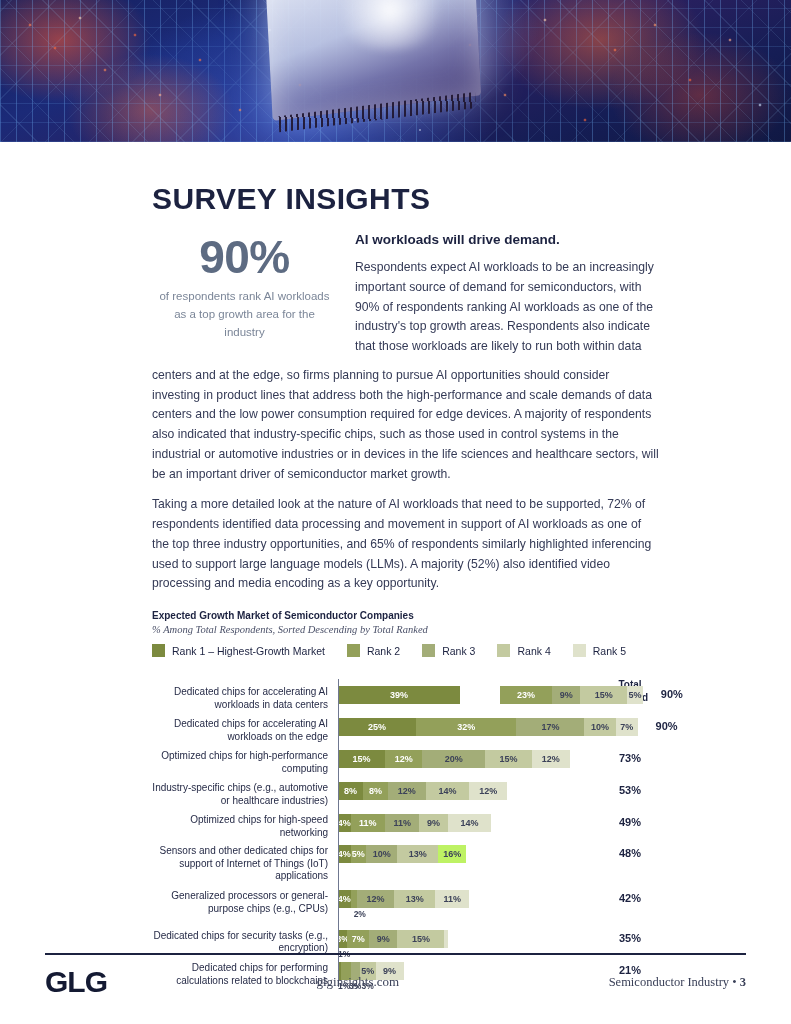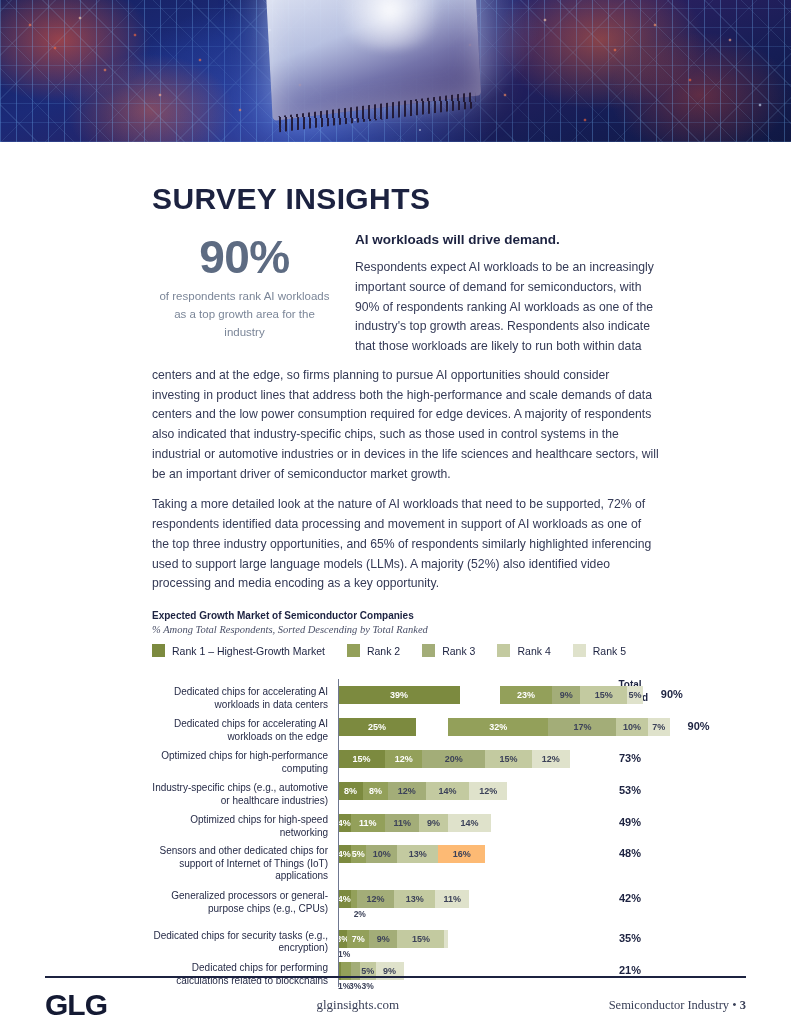--- a/index.html
+++ b/index.html
@@ -98,21 +98,21 @@
   .seg{position:relative;display:flex;align-items:center;justify-content:center;
     font-size:9px;font-weight:700;color:#ffffff;}
   .seg.dark{color:#ffffff;}
   .seg.light{color:#3c4259;}
   .total{width:58px;flex:0 0 58px;text-align:center;font-size:11px;font-weight:700;color:#1c2240;
     padding-top:3px;}
   .outs{position:absolute;left:0;top:19px;height:12px;}
   .out{position:absolute;font-size:8.5px;font-weight:700;color:#3c4259;white-space:nowrap;}
 
   
-  .footer{position:absolute;left:0;right:0;bottom:0;height:48px;}
+  .footer{position:absolute;left:0;right:0;bottom:7px;height:64px;}
   .frule{position:absolute;left:45px;right:45px;top:0;height:2px;background:#1c2240;}
   .fin{position:absolute;left:45px;right:45px;top:14px;display:flex;align-items:center;}
   .glg{font-size:30px;font-weight:800;letter-spacing:-1px;color:#141a33;line-height:1;}
   .fmid{flex:1;text-align:center;font-family:"Liberation Serif",serif;font-size:13px;color:#3a4058;}
   .fright{font-family:"Liberation Serif",serif;font-size:12.5px;color:#3a4058;}
   .fright b{font-weight:700;}
 </style>
 </head>
 <body>
 
@@ -184,21 +184,21 @@
                 <div class="seg light" style="width: 15.65px; background: rgb(223, 226, 203);">5%</div>
               </div>
             </div>
             <div class="total" style="padding-top: 8.5px;">90%</div>
           </div>
           <div class="row" style="min-height: 31px;">
             <div class="cat" style="padding-top: 6.5px;">Dedicated chips for accelerating AI workloads on the edge</div>
             <div style="flex: 1 1 0%; position: relative; padding-top: 6.5px;">
               <div class="bars">
                 <div class="seg dark" style="width: 78.25px; background: rgb(124, 138, 63);">25%</div>
-                <div class="seg dark" style="width: 100.16px; background: rgb(147, 160, 90); margin-left: 32px;">32%</div>
+                <div class="seg dark" style="width: 100.16px; background: rgb(147, 160, 90);">32%</div>
                 <div class="seg light" style="width: 68px; background: rgb(163, 173, 120);">17%</div>
                 <div class="seg light" style="width: 31.3px; background: rgb(195, 202, 160);">10%</div>
                 <div class="seg light" style="width: 21.91px; background: rgb(223, 226, 203);">7%</div>
               </div>
             </div>
             <div class="total" style="padding-top: 8.5px;">90%</div>
           </div>
           <div class="row" style="min-height: 31px;">
             <div class="cat" style="padding-top: 6.5px;">Optimized chips for high-performance computing</div>
             <div style="flex: 1 1 0%; position: relative; padding-top: 6.5px;">
@@ -239,21 +239,21 @@
             <div class="total" style="padding-top: 8.5px;">49%</div>
           </div>
           <div class="row" style="min-height: 40px;">
             <div class="cat" style="padding-top: 5px;">Sensors and other dedicated chips for support of Internet of Things (IoT) applications</div>
             <div style="flex: 1 1 0%; position: relative; padding-top: 5px;">
               <div class="bars">
                 <div class="seg dark" style="width: 12.52px; background: rgb(124, 138, 63);">4%</div>
                 <div class="seg dark" style="width: 15.65px; background: rgb(147, 160, 90);">5%</div>
                 <div class="seg light" style="width: 31.3px; background: rgb(163, 173, 120);">10%</div>
                 <div class="seg light" style="width: 40.69px; background: rgb(195, 202, 160);">13%</div>
-                <div class="seg light" style="width: 47px; background: #fdba74;">16%</div>
+                <div class="seg light" style="width: 28px; background: #bef264;">16%</div>
               </div>
             </div>
             <div class="total" style="padding-top: 7px;">48%</div>
           </div>
           <div class="row" style="min-height: 40px;">
             <div class="cat" style="padding-top: 7px;">Generalized processors or general-purpose chips (e.g., CPUs)</div>
             <div style="flex: 1 1 0%; position: relative; padding-top: 7px;">
               <div class="bars">
                 <div class="seg dark" style="width: 12.52px; background: rgb(124, 138, 63);">4%</div>
                 <div class="seg dark" style="width: 6.26px; background: rgb(147, 160, 90);"></div>

